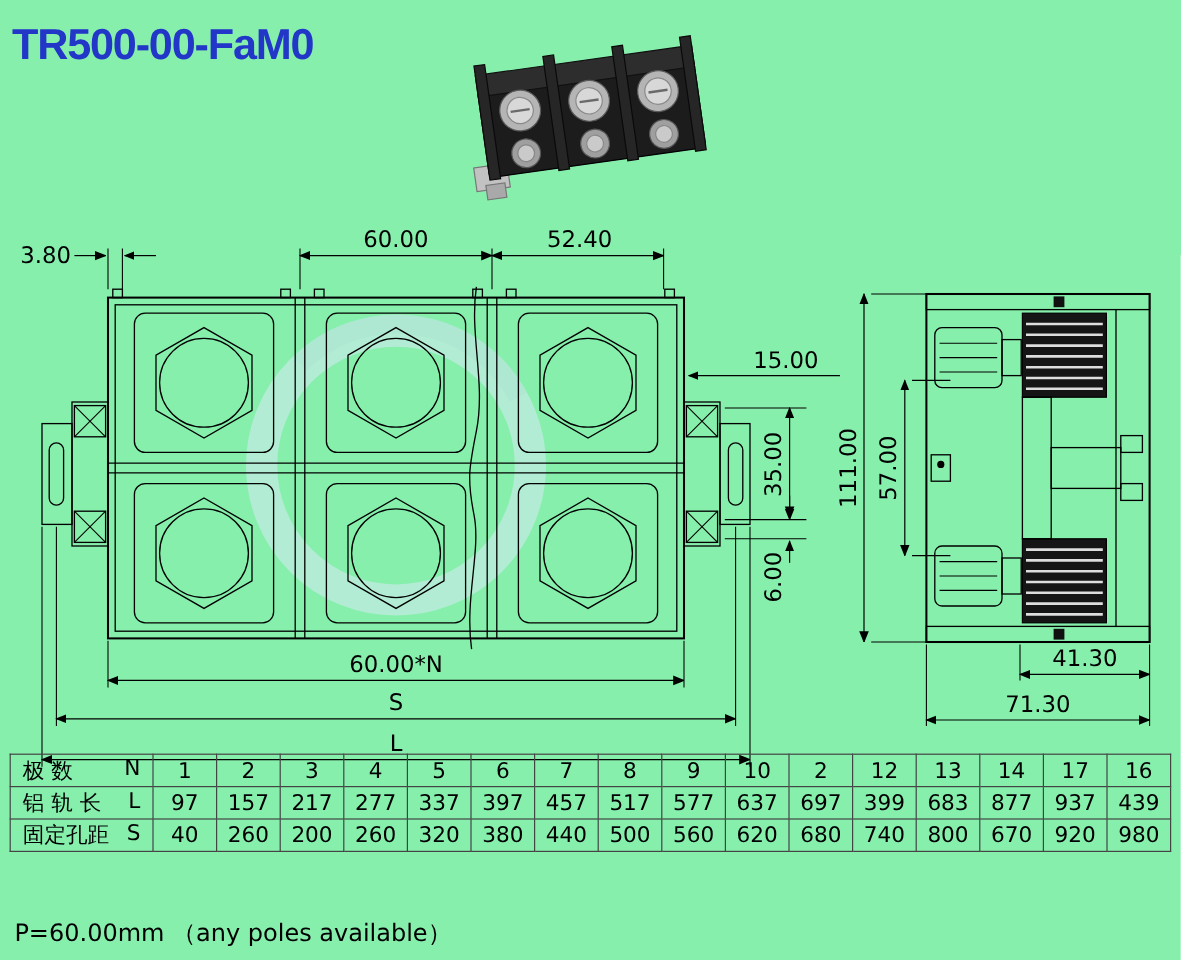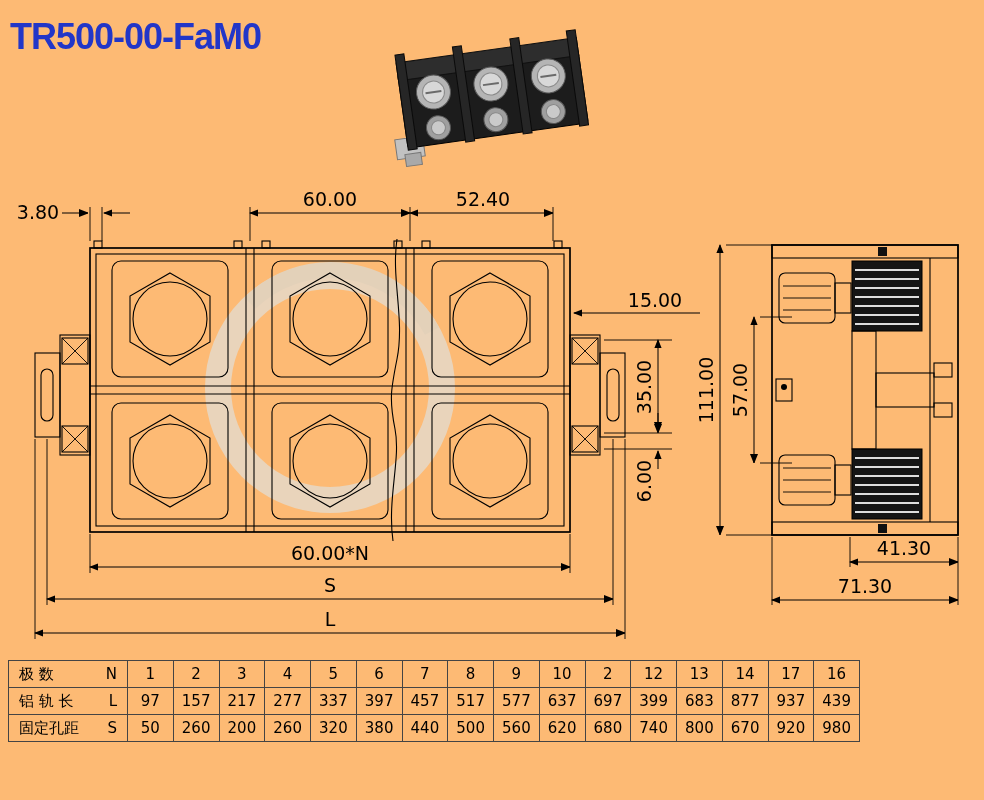--- a/index.html
+++ b/index.html
@@ -1,30 +1,30 @@
 <!DOCTYPE html>
 <html><head>
 <meta charset="utf-8">
 <style>
   html,body{margin:0;padding:0;background:#fff;}
-  .page{position:relative;width:984px;height:800px;background:#fdba74;overflow:hidden;
+  .page{position:relative;width:984px;height:800px;background:#86efac;overflow:hidden;
         font-family:"DejaVu Sans",sans-serif;color:#000;}
   .title{position:absolute;left:10px;top:16px;font-size:36px;font-weight:bold;
          color:#2236c8;font-family:"Liberation Sans",sans-serif;letter-spacing:-1px;}
   .photo{position:absolute;left:372px;top:4px;width:240px;height:176px;}
   .drawing{position:absolute;left:0;top:183px;}
   
   .thin{stroke:#000;stroke-width:1.1;fill:none;}
   .thick{stroke:#000;stroke-width:1.7;fill:none;}
   .ext{stroke:#000;stroke-width:0.9;}
   .dim{stroke:#000;stroke-width:1;}
   .dtxt{font-size:19px;fill:#000;font-family:"DejaVu Sans",sans-serif;}
   
-  .dim-table{position:absolute;left:8px;top:660px;width:852px;border-collapse:collapse;
-             table-layout:fixed;font-size:15px;}
+  .dim-table{position:absolute;left:8px;top:628px;width:968px;border-collapse:collapse;
+             table-layout:fixed;font-size:18px;}
   .dim-table td{border:1px solid #444;text-align:center;height:26px;padding:0;}
   .dim-table td.lbl{width:118px;}
   .lblwrap{display:flex;justify-content:space-between;padding:0 10px;}
   .footer{position:absolute;left:12px;top:764px;font-size:20px;color:#000;}
 </style>
 </head>
 <body>
 
 <div class="page">
 
@@ -314,34 +314,35 @@
           <td>937</td>
           <td>439</td>
         </tr>
         <tr>
           <td class="lbl">
             <div class="lblwrap">
               <span>固定孔距</span>
               <span>S</span>
             </div>
           </td>
-          <td>50</td>
+          <td>40</td>
           <td>260</td>
           <td>200</td>
           <td>260</td>
           <td>320</td>
           <td>380</td>
           <td>440</td>
           <td>500</td>
           <td>560</td>
           <td>620</td>
           <td>680</td>
           <td>740</td>
           <td>800</td>
           <td>670</td>
           <td>920</td>
           <td>980</td>
         </tr>
       </tbody>
   </table>
 
+  <div class="footer">P=60.00mm （any poles available）</div>
 
 </div>
 
 </body></html>

